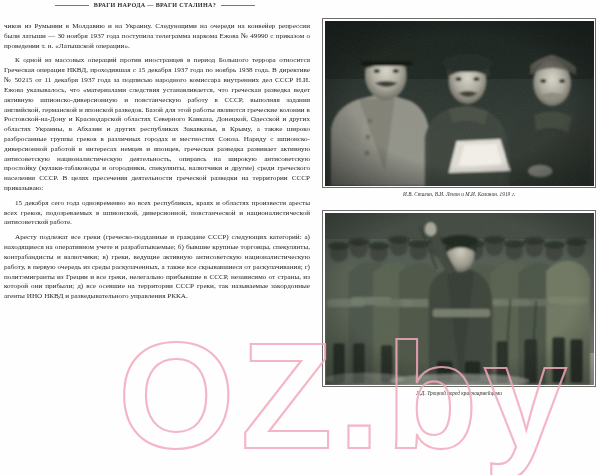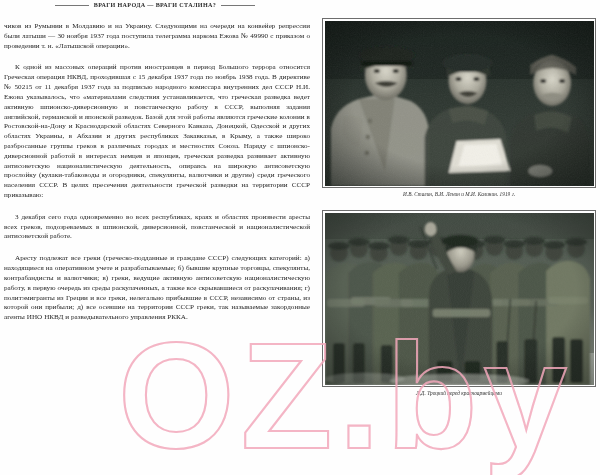--- a/index.html
+++ b/index.html
@@ -48,21 +48,21 @@
     font-size:7.15px;
     line-height:9.82px;
     text-align:justify;
     text-justify:inter-word;
     margin:0 0 0 0;
     color:#252525;
     hyphens:none;
     word-spacing:.1px;
   }
   .para.indent{ text-indent:11px; }
-  .para + .para{ margin-top:12px; }
+  .para + .para{ margin-top:5px; }
 
   
   .folio{
     position:absolute;
     left:0;top:452px;width:306px;
     text-align:center;
     font-size:6.4px;
     color:#3a3a3a;
     letter-spacing:.2px;
   }
@@ -124,21 +124,21 @@
 
   <div class="runhead">
     <span class="rule"></span>
     <span class="rh-text">ВРАГИ НАРОДА — ВРАГИ СТАЛИНА?</span>
     <span class="rule"></span>
   </div>
 
   <div class="col-text">
     <p class="para">чиков из Румынии в Молдавию и на Украину. Следующими на очереди на конвейер репрессии были латыши — 30 ноября 1937 года поступила телеграмма наркома Ежова № 49990 с приказом о проведении т. н. «Латышской операции».</p>
     <p class="para indent">К одной из массовых операций против иностранцев в период Большого террора относится Греческая операция НКВД, проходившая с 15 декабря 1937 года по ноябрь 1938 года. В директиве № 50215 от 11 декабря 1937 года за подписью народного комиссара внутренних дел СССР Н.И. Ежова указывалось, что «материалами следствия устанавливается, что греческая разведка ведет активную шпионско-диверсионную и повстанческую работу в СССР, выполняя задания английской, германской и японской разведок. Базой для этой работы являются греческие колонии в Ростовской-на-Дону и Краснодарской областях Северного Кавказа, Донецкой, Одесской и других областях Украины, в Абхазии и других республиках Закавказья, в Крыму, а также широко разбросанные группы греков в различных городах и местностях Союза. Наряду с шпионско-диверсионной работой в интересах немцев и японцев, греческая разведка развивает активную антисоветскую националистическую деятельность, опираясь на широкую антисоветскую прослойку (кулаки-табаководы и огородники, спекулянты, валютчики и другие) среди греческого населения СССР. В целях пресечения деятельности греческой разведки на территории СССР приказываю:</p>
-    <p class="para indent">3 декабря сего года одновременно во всех республиках, краях и областях произвести аресты всех греков, подозреваемых в шпионской, диверсионной, повстанческой и националистической антисоветской работе.</p>
+    <p class="para indent">15 декабря сего года одновременно во всех республиках, краях и областях произвести аресты всех греков, подозреваемых в шпионской, диверсионной, повстанческой и националистической антисоветской работе.</p>
     <p class="para indent">Аресту подлежат все греки (греческо-подданные и граждане СССР) следующих категорий: а) находящиеся на оперативном учете и разрабатываемые; б) бывшие крупные торговцы, спекулянты, контрабандисты и валютчики; в) греки, ведущие активную антисоветскую националистическую работу, в первую очередь из среды раскулаченных, а также все скрывавшиеся от раскулачивания; г) политэмигранты из Греции и все греки, нелегально прибывшие в СССР, независимо от страны, из которой они прибыли; д) все осевшие на территории СССР греки, так называемые закордонные агенты ИНО НКВД и разведывательного управления РККА.</p>
 
     <div class="folio">192</div>
   </div>
 
   <div class="col-figs">
 
     <div class="figure">
       <div class="frame">
         <div class="photo" style="height:165px;">

